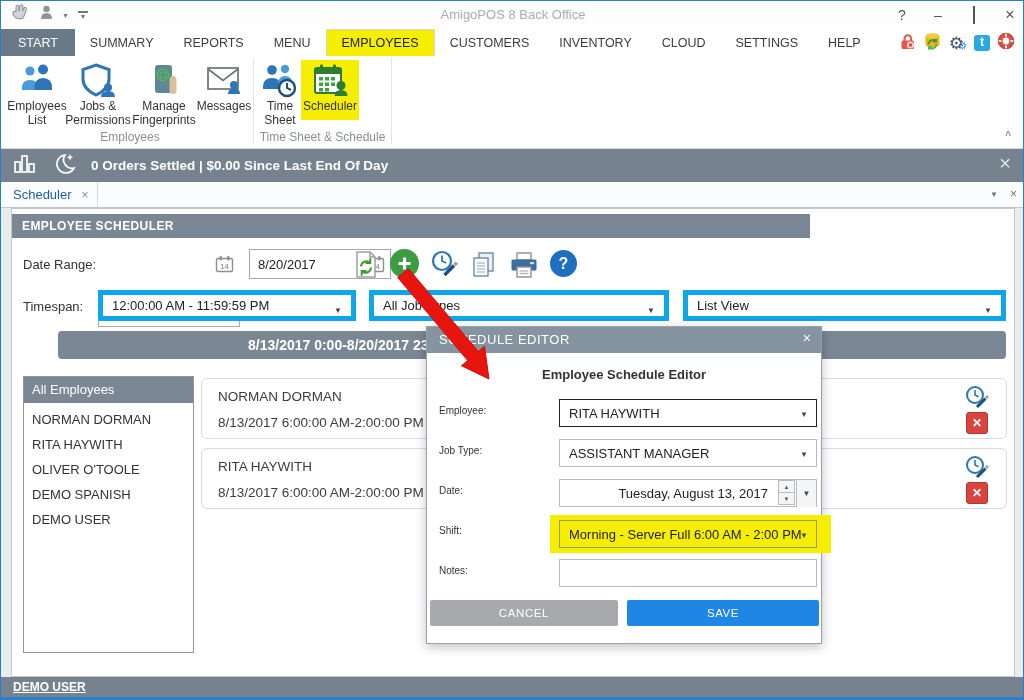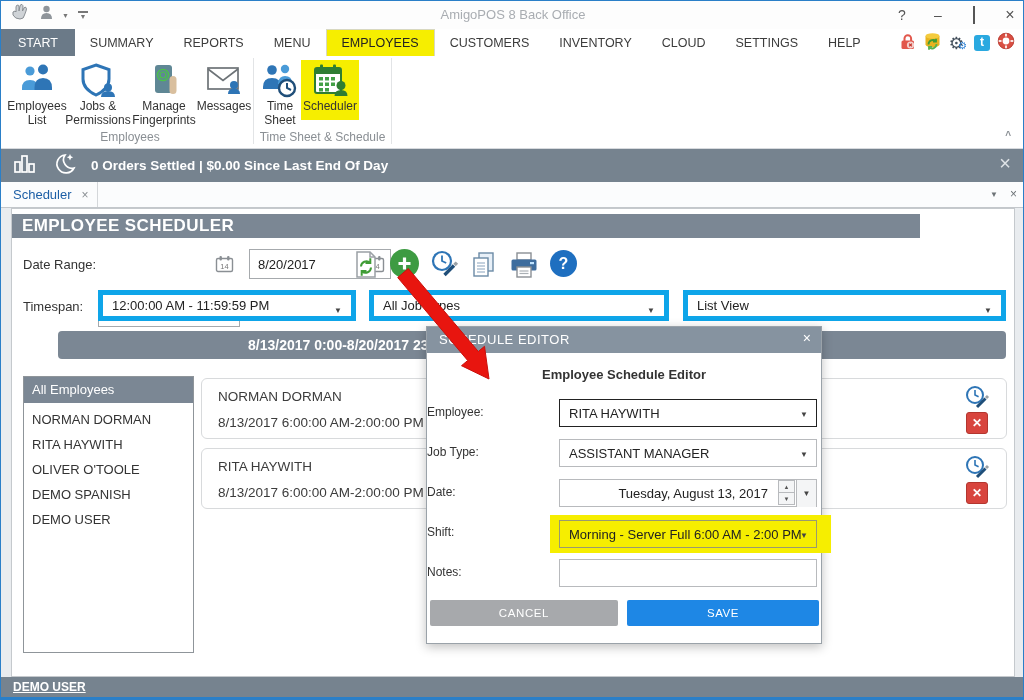--- a/index.html
+++ b/index.html
@@ -47,22 +47,22 @@
   .doc-tabs { left:0; top:181px; width:1024px; height:26px; background:#fbfcfd; border-bottom:1px solid #c3c7cb; }
   .doc-tab { position:absolute; left:0; top:0; height:25px; padding:0 8px 0 12px; display:flex; align-items:center; gap:10px;
              border-right:1px solid #d4d7da; }
   .doc-tab-label { font-size:13px; color:#1d5fa6; }
   .doc-tab-close { font-size:12px; color:#8a8f94; }
   .doc-overflow { position:absolute; right:8px; top:5px; display:flex; gap:12px; align-items:center; color:#6d7377; }
 
   
   .main-bg { left:0; top:207px; width:1024px; height:469px; background:#e9ecef; }
   .content { left:10px; top:207px; width:1004px; height:469px; background:#fff; border:1px solid #c5c9cd; }
-  .panel-header { left:11px; top:213px; width:908px; height:24px; background:#7b8794; color:#fff;
-                  font-size:17px; font-weight:bold; letter-spacing:.4px; line-height:24px; padding-left:10px; }
+  .panel-header { left:11px; top:213px; width:798px; height:24px; background:#7b8794; color:#fff;
+                  font-size:12px; font-weight:bold; letter-spacing:.4px; line-height:24px; padding-left:10px; }
   .flabel { font-size:13px; color:#333; }
   .date-input { position:absolute; height:30px; width:142px; border:1px solid #a6aaad; background:#fff;
                 font-size:13px; color:#222; padding:0 26px 0 8px; font-family:"Liberation Sans",sans-serif; }
   .cal-ico { position:absolute; top:6px; }
   .toolbtn { position:absolute; display:flex; align-items:center; justify-content:center; }
   .plus-circle { width:29px; height:29px; border-radius:50%; background:#3d9b42; display:flex; align-items:center; justify-content:center; }
   .help-circle { width:27px; height:27px; border-radius:50%; background:#1e6fc0; color:#fff; font-weight:bold;
                  font-size:16px; display:flex; align-items:center; justify-content:center; }
   .select { position:absolute; height:31px; border:5px solid #0ea5e9; background:#fff; font-size:13px; color:#222;
             display:flex; align-items:center; padding-left:9px; }
@@ -88,21 +88,21 @@
   .bottom-bar { left:0; top:676px; width:1024px; height:21px; background:#76838f; }
   .bottom-user { margin:3px 0 0 12px; display:inline-block; font-size:12px; font-weight:bold; color:#fff; text-decoration:underline; }
 
   
   .dialog { left:425px; top:325px; width:396px; height:318px; background:#fff; border:1px solid #9aa2a9;
             box-shadow:0 3px 10px rgba(0,0,0,.25); z-index:40; }
   .dlg-title { position:absolute; left:0; top:0; width:100%; height:26px; background:#8693a0; color:#fff;
                font-size:13px; letter-spacing:.5px; line-height:26px; padding-left:12px; }
   .dlg-close { position:absolute; right:10px; top:3px; font-size:14px; color:#fff; }
   .dlg-heading { position:absolute; left:0; top:40px; width:100%; text-align:center; font-size:13px; font-weight:bold; color:#333; }
-  .dlg-label { position:absolute; left:0; font-size:12px; color:#333; }
+  .dlg-label { position:absolute; left:12px; font-size:10px; color:#333; }
   .dlg-ctrl { position:absolute; left:132px; width:258px; height:28px; border:1px solid #b8babd; background:#fff;
               font-size:13px; color:#222; display:flex; align-items:center; padding-left:9px; }
   .dlg-ctrl .dd { position:absolute; right:8px; top:10px; font-size:8px; color:#444; }
   .dlg-ctrl.focus { border:1px solid #222; }
   .shift-hl { position:absolute; left:123px; top:188px; width:281px; height:38px; background:#f6ee00; }
   .shift-ctrl { border:1px solid #9a9a70; background:transparent; }
   .date-ctrl { justify-content:flex-end; padding-right:48px; }
   .spin { position:absolute; right:21px; top:0px; width:17px; height:27px; }
   .spin div { height:13px; border:1px solid #b8babd; background:#f4f5f6; font-size:6px; color:#555;
               text-align:center; line-height:12px; }

